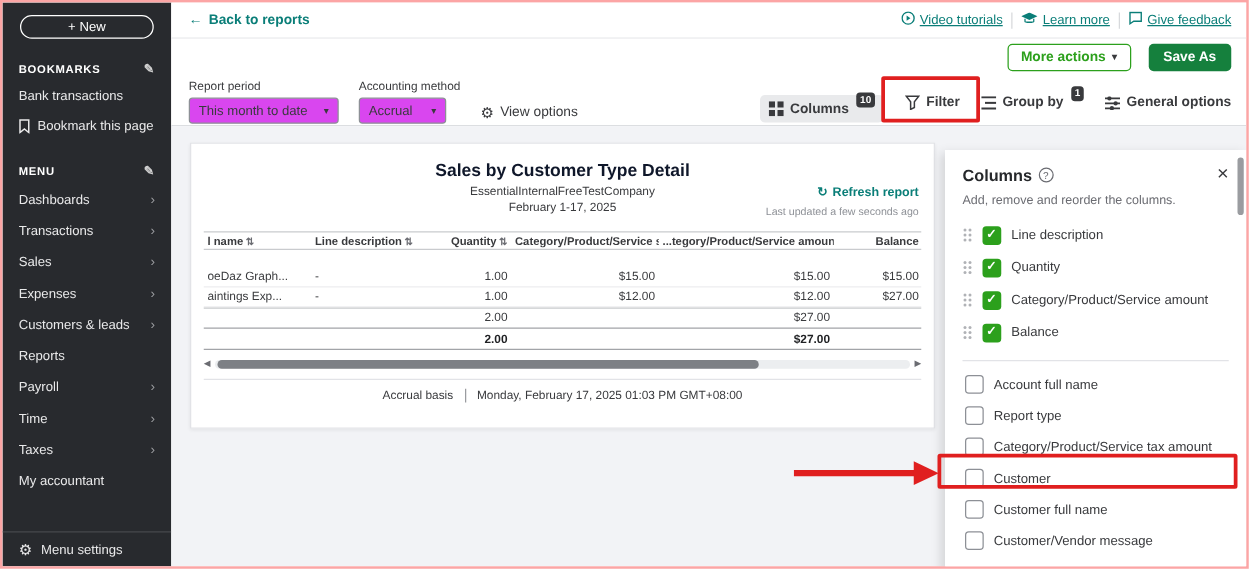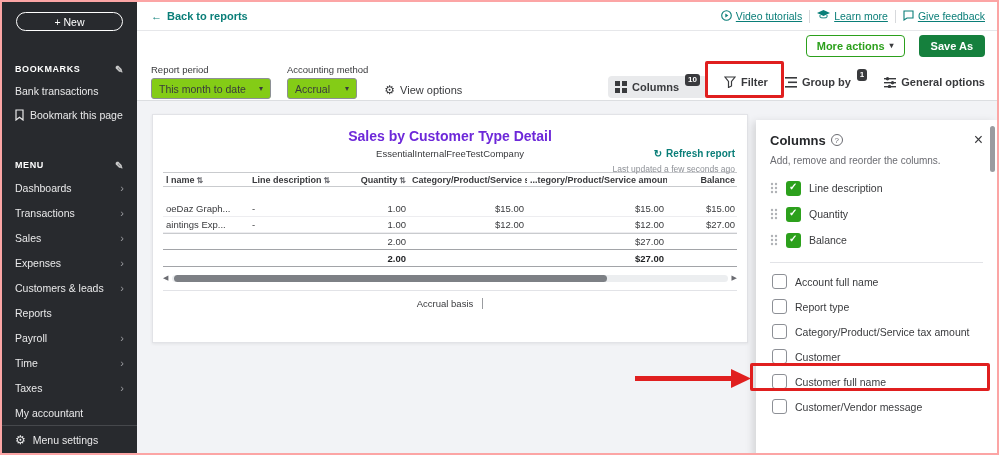--- a/index.html
+++ b/index.html
@@ -5,21 +5,21 @@
   * { margin:0; padding:0; box-sizing:border-box; }
   body { font-family:"Liberation Sans", sans-serif; background:#fff; }
   .frame { position:relative; width:999px; height:455px; border:2px solid #fca5a5; background:#fff; overflow:hidden; }
   .abs { position:absolute; }
 
   
   .sidebar { position:absolute; left:0; top:0; width:135px; height:100%; background:#282a2e; color:#f2f2f2; }
   .new-btn { margin:10px 14px 8px 14px; height:19px; border:1px solid #fff; border-radius:10px;
              display:flex; align-items:center; justify-content:center; font-size:10.5px; color:#fff; cursor:pointer; }
   .sec-head { display:flex; align-items:center; justify-content:space-between; padding:0 13px; height:20px;
-              margin-top:28px; font-size:9px; font-weight:bold; letter-spacing:.6px; color:#fff; }
+              margin-top:14px; font-size:9px; font-weight:bold; letter-spacing:.6px; color:#fff; }
   .pencil { font-size:10px; color:#cfcfcf; cursor:pointer; }
   .side-item { display:flex; align-items:center; justify-content:space-between; padding:0 13px; height:24px;
                font-size:10.5px; color:#e9e9ea; cursor:pointer; }
   .menu-list .side-item { height:25px; }
   .chev { color:#9b9ca0; font-size:11px; }
   .bm-icon { margin-right:6px; display:inline-flex; }
   .side-left { display:flex; align-items:center; }
   .menu-settings { position:absolute; left:0; right:0; bottom:0; height:28px; border-top:1px solid #46484c;
                    display:flex; align-items:center; padding:0 13px; font-size:10.5px; gap:7px; cursor:pointer; color:#e9e9ea;}
   .gear { font-size:12px; }
@@ -40,37 +40,37 @@
                  border-radius:4px; font-size:11px; font-weight:bold; display:flex; align-items:center; gap:5px; cursor:pointer; }
   .btn-solid { height:22px; padding:0 12px; background:#15803d; color:#fff; border-radius:4px;
                font-size:11px; font-weight:bold; display:flex; align-items:center; cursor:pointer; }
 
   
   .toolbar { position:absolute; left:135px; right:0; top:58px; height:41px; background:#fff;
              border-bottom:1px solid #dcdee1; display:flex; padding:4px 12px 0 14px; }
   .field { margin-right:16px; }
   .field-label { font-size:9.5px; color:#393a3d; margin-bottom:3px; }
   .select { height:21px; border:1px solid #8d9096; border-radius:3px; font-size:10.5px; color:#393a3d;
-            display:flex; align-items:center; justify-content:space-between; padding:0 7px; gap:8px; cursor:pointer; background:#84cc16;}
+            display:flex; align-items:center; justify-content:space-between; padding:0 7px; gap:8px; cursor:pointer; background:#d946ef;}
   .sel-period { width:120px; } .sel-method { width:70px; }
   .caret { font-size:8px; color:#393a3d; }
   .view-opts { margin-top:15px; display:flex; align-items:center; gap:5px; font-size:11px; color:#393a3d; cursor:pointer; }
   .tb-right { margin-left:auto; margin-top:12px; display:flex; align-items:flex-start; gap:17px; }
   .tb-btn { display:flex; align-items:center; gap:5px; font-size:11px; font-weight:bold; color:#393a3d; cursor:pointer; }
   .tb-btn svg { display:block; }
   .columns-btn { background:#e9eaec; border-radius:4px; padding:5px 7px; }
   .badge { background:#393a3d; color:#fff; font-size:8px; font-weight:bold; line-height:1; padding:2px 3px;
            border-radius:3px; position:relative; top:-7px; margin-left:1px; }
 
   
   .content-bg { position:absolute; left:135px; right:0; top:99px; bottom:0; background:#f2f3f6; }
 
   .report-card { position:absolute; left:150px; top:112px; width:596px; height:229px; background:#fff;
                  border:1px solid #e2e3e7; box-shadow:0 1px 3px rgba(0,0,0,.07); overflow:hidden; }
-  .rc-title { text-align:center; margin-top:13px; font-size:14px; font-weight:bold; color:#6d28d9; }
+  .rc-title { text-align:center; margin-top:13px; font-size:14px; font-weight:bold; color:#0f172a; }
   .rc-company { text-align:center; margin-top:4px; font-size:9.5px; color:#393a3d; }
   .rc-date { text-align:center; margin-top:2px; font-size:9.5px; color:#393a3d; }
   .refresh-link { position:absolute; right:12px; top:33px; font-size:10px; font-weight:bold;
                   display:flex; align-items:center; gap:4px; cursor:pointer; }
   .last-updated { position:absolute; right:12px; top:49px; font-size:8.5px; color:#8d9096; }
 
   .rtable { margin:13px 10px 0 10px; }
   .trow { display:grid; grid-template-columns:86px 100px 60px 118px 140px 71px; align-items:center; }
   .thead { height:15px; border-top:1px solid #c9cbce; border-bottom:1px solid #c9cbce;
            font-size:9px; font-weight:bold; color:#393a3d; }
@@ -315,20 +315,21 @@
         <span>General options</span>
       </div>
     </div>
   </div>
 
   <div class="content-bg"></div>
 
   <div class="report-card">
     <div class="rc-title">Sales by Customer Type Detail</div>
     <div class="rc-company">EssentialInternalFreeTestCompany</div>
+    <div class="rc-date">February 1-17, 2025</div>
 
     <div class="refresh-link teal">
       <span>↻</span>
       <span>Refresh report</span>
     </div>
     <div class="last-updated">Last updated a few seconds ago</div>
 
     <div class="rtable">
       <div class="trow thead">
         <div class="cell"><span>l name</span><span class="sort">⇅</span></div>
@@ -380,20 +381,21 @@
       <span class="scroll-arrow">◀</span>
       <div class="track">
           <div class="thumb"></div>
         </div>
       <span class="scroll-arrow">▶</span>
     </div>
 
     <div class="rc-footer">
       <span>Accrual basis</span>
       <span class="fdiv"></span>
+      <span>Monday, February 17, 2025 01:03 PM GMT+08:00</span>
     </div>
   </div>
 
   <div class="col-panel">
     <div class="cp-head">
       <span class="cp-title">Columns</span>
       <span class="info-circle"></span>
       <span class="cp-close">×</span>
     </div>
     <div class="cp-sub">Add, remove and reorder the columns.</div>
@@ -438,20 +440,36 @@
                 <circle cx="2" cy="2" r="1.2"></circle>
                 <circle cx="6" cy="2" r="1.2"></circle>
                 <circle cx="2" cy="6" r="1.2"></circle>
                 <circle cx="6" cy="6" r="1.2"></circle>
                 <circle cx="2" cy="10" r="1.2"></circle>
                 <circle cx="6" cy="10" r="1.2"></circle>
               </g>
             </svg>
           </span>
         <span class="cb checked"></span>
+        <span class="plabel">Category/Product/Service amount</span>
+      </div>
+      <div class="prow">
+        <span class="drag">
+            <svg width="8" height="12" viewBox="0 0 8 12">
+              <g fill="#b0b2b6">
+                <circle cx="2" cy="2" r="1.2"></circle>
+                <circle cx="6" cy="2" r="1.2"></circle>
+                <circle cx="2" cy="6" r="1.2"></circle>
+                <circle cx="6" cy="6" r="1.2"></circle>
+                <circle cx="2" cy="10" r="1.2"></circle>
+                <circle cx="6" cy="10" r="1.2"></circle>
+              </g>
+            </svg>
+          </span>
+        <span class="cb checked"></span>
         <span class="plabel">Balance</span>
       </div>
     </div>
 
     <div class="cp-divider"></div>
 
     <div class="plist" style="margin-top:4px;">
       <div class="prow prow-un">
         <span class="cb unchecked"></span>
         <span class="plabel">Account full name</span>

